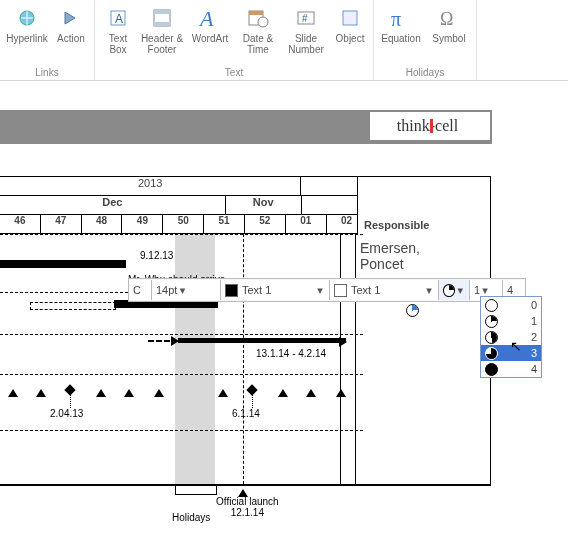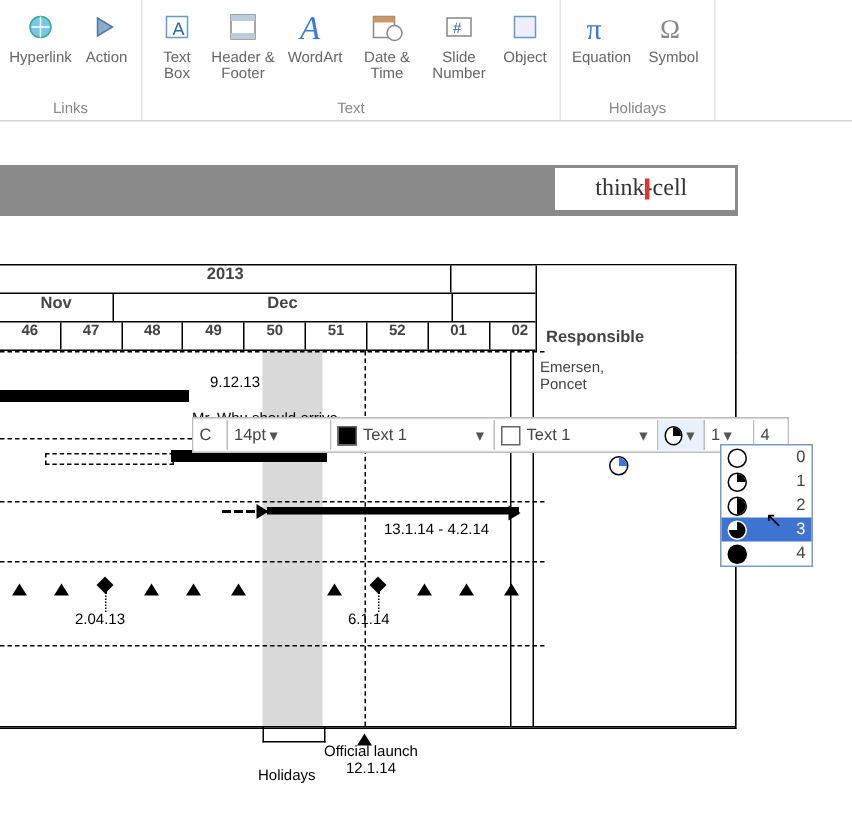--- a/index.html
+++ b/index.html
@@ -9,21 +9,21 @@
 .rbtn{display:flex;flex-direction:column;align-items:center;justify-content:flex-start;width:46px;height:60px;padding-top:2px;cursor:pointer}
 .rbtn.small{width:38px}
 .ric{width:28px;height:28px;display:flex;align-items:center;justify-content:center}
 .rlbl{font-size:10px;text-align:center;line-height:11px;color:#666;margin-top:1px}
 .gname{font-size:10px;color:#888;margin-top:auto;margin-bottom:2px}
 .topbar{position:absolute;left:0;top:110px;height:34px;width:492px;background:#8a8a8a}
 .logo{position:absolute;left:370px;top:112px;width:120px;height:28px;background:#fff;display:flex;align-items:center;justify-content:center;font-family:Georgia,serif;font-size:16px;color:#333}
 .logo .bar{display:inline-block;width:3px;height:14px;background:#d33;margin-left:3px}
 .gantt{position:absolute;left:0;top:176px;border:1px solid #000;border-left:none;width:490px}
 .yearrow{display:flex;height:18px;border-bottom:1px solid #000}
-.yearrow div{flex:1;text-align:center;font-weight:bold;border-right:1px solid #000}
+.yearrow div{flex:1;text-align:center;font-weight:normal;border-right:1px solid #000}
 .monrow{display:flex;height:18px;border-bottom:1px solid #000}
 .monrow div{text-align:center;font-weight:bold;border-right:1px solid #000}
 .weekrow{display:flex;height:18px;border-bottom:1px solid #000}
 .weekrow div{text-align:center;font-weight:bold;font-size:10px;border-right:1px solid #000}
 .resphdr{position:absolute;right:-1px;top:0;width:126px;height:54px;border:1px solid #000;border-top:none;display:flex;align-items:flex-end;justify-content:flex-start;padding:0 0 4px 6px;font-weight:bold;background:#fff}
 .body{position:relative;height:250px;border-bottom:1px solid #000}
 .vline{position:absolute;top:0;bottom:0;border-left:1px dashed #000}
 .shade{position:absolute;top:0;bottom:0;background:rgba(0,0,0,.15)}
 .respcol{position:absolute;right:-1px;top:0;bottom:0;width:126px;border-left:1px solid #000;border-right:1px solid #000;background:#fff;padding:6px 4px}
 .rowline{position:absolute;left:0;width:363px;border-top:1px dashed #000}
@@ -167,22 +167,22 @@
     <span class="bar"></span>
     <span style="width:5px"></span>
   </div>
 
 <div class="gantt">
   <div class="yearrow">
     <div style="flex:8">2013</div>
     <div style="flex:5">2014</div>
   </div>
   <div class="monrow">
+    <div style="flex:6">Dec</div>
     <div style="flex:2">Nov</div>
-    <div style="flex:6">Dec</div>
     <div style="flex:5">Jan</div>
   </div>
   <div class="weekrow">
     <div style="flex:1">46</div>
       <div style="flex:1">47</div>
       <div style="flex:1">48</div>
       <div style="flex:1">49</div>
       <div style="flex:1">50</div>
       <div style="flex:1">51</div>
       <div style="flex:1">52</div>
@@ -195,21 +195,21 @@
   <div class="resphdr">Responsible</div>
 
   <div class="body">
 
     <div class="shade" style="left:175px;width:40px"></div>
 
     <div class="vline" style="left:243px"></div>
     <div class="vline" style="left:340px;border-left-style:solid"></div>
 
     <div class="respcol">
-      <div style="white-space:pre-line;font-size:10px">Emersen,
+      <div style="white-space:pre-line;font-size:14px">Emersen,
 Poncet</div>
       <div style="position:absolute;left:50px;top:70px">
         <div class="pie">
             <div class="fill" style="background:conic-gradient(#3a7bd5 0 90deg,transparent 90deg)"></div>
           </div>
       </div>
     </div>
 
     <div class="rowline" style="top:0"></div>
     <div class="rowline" style="top:58px"></div>

